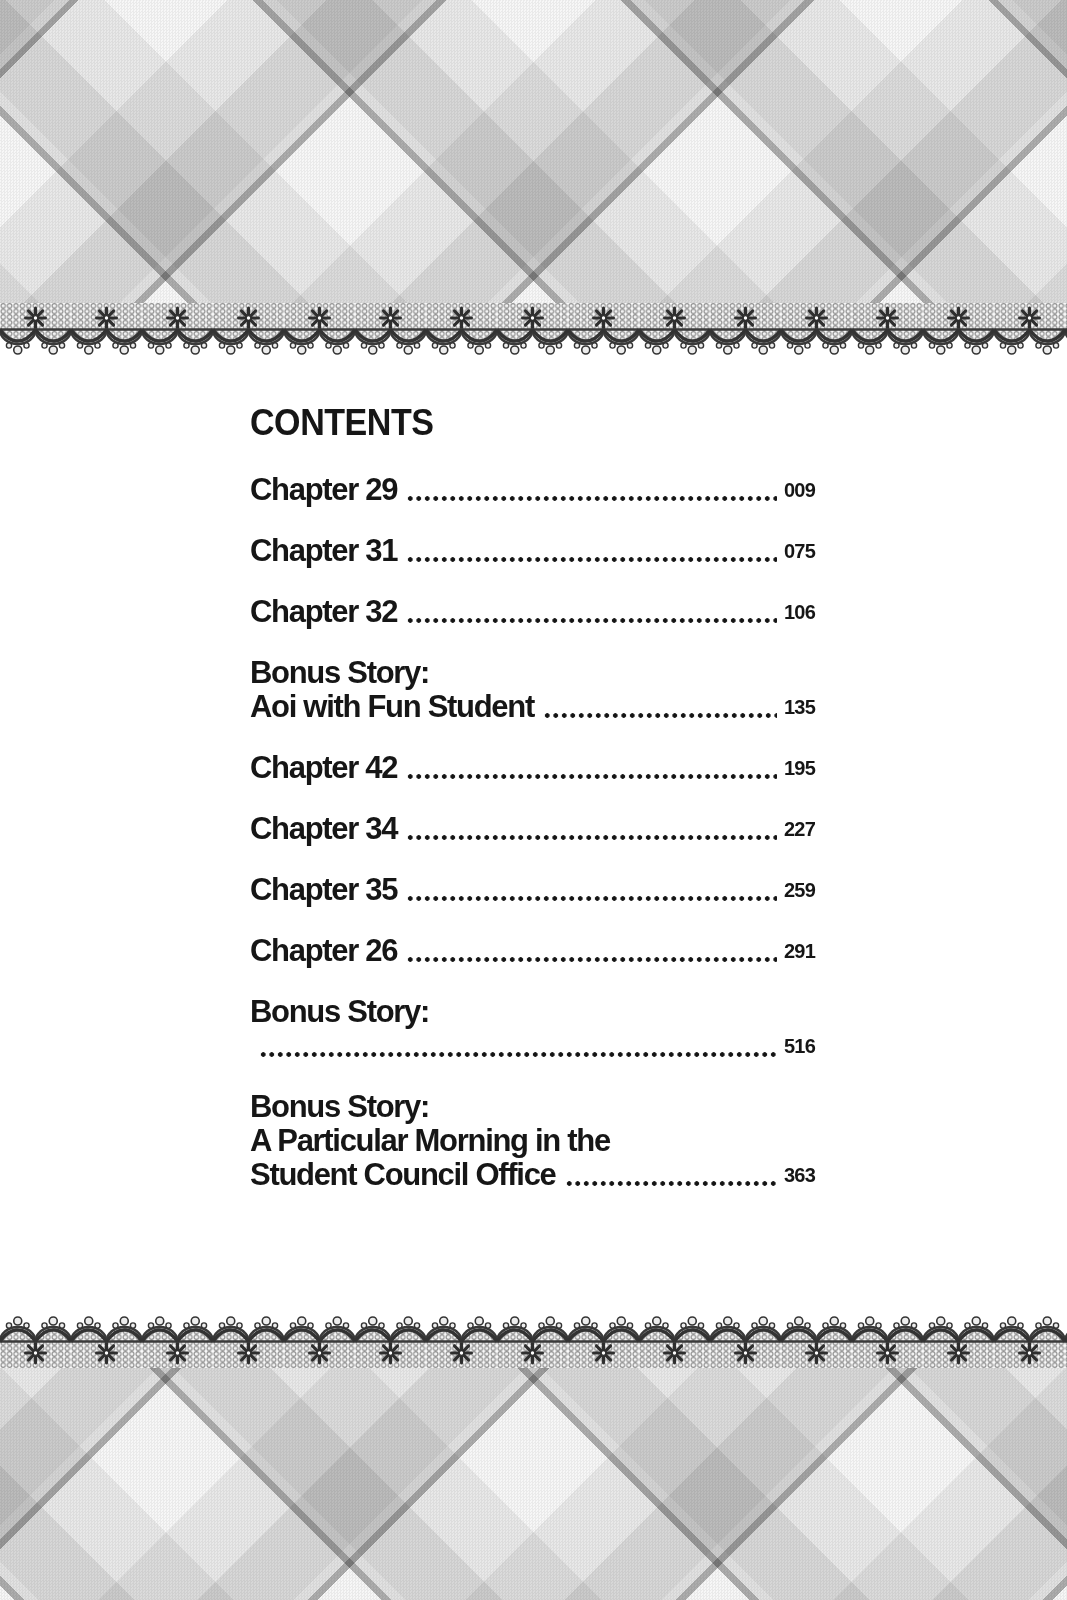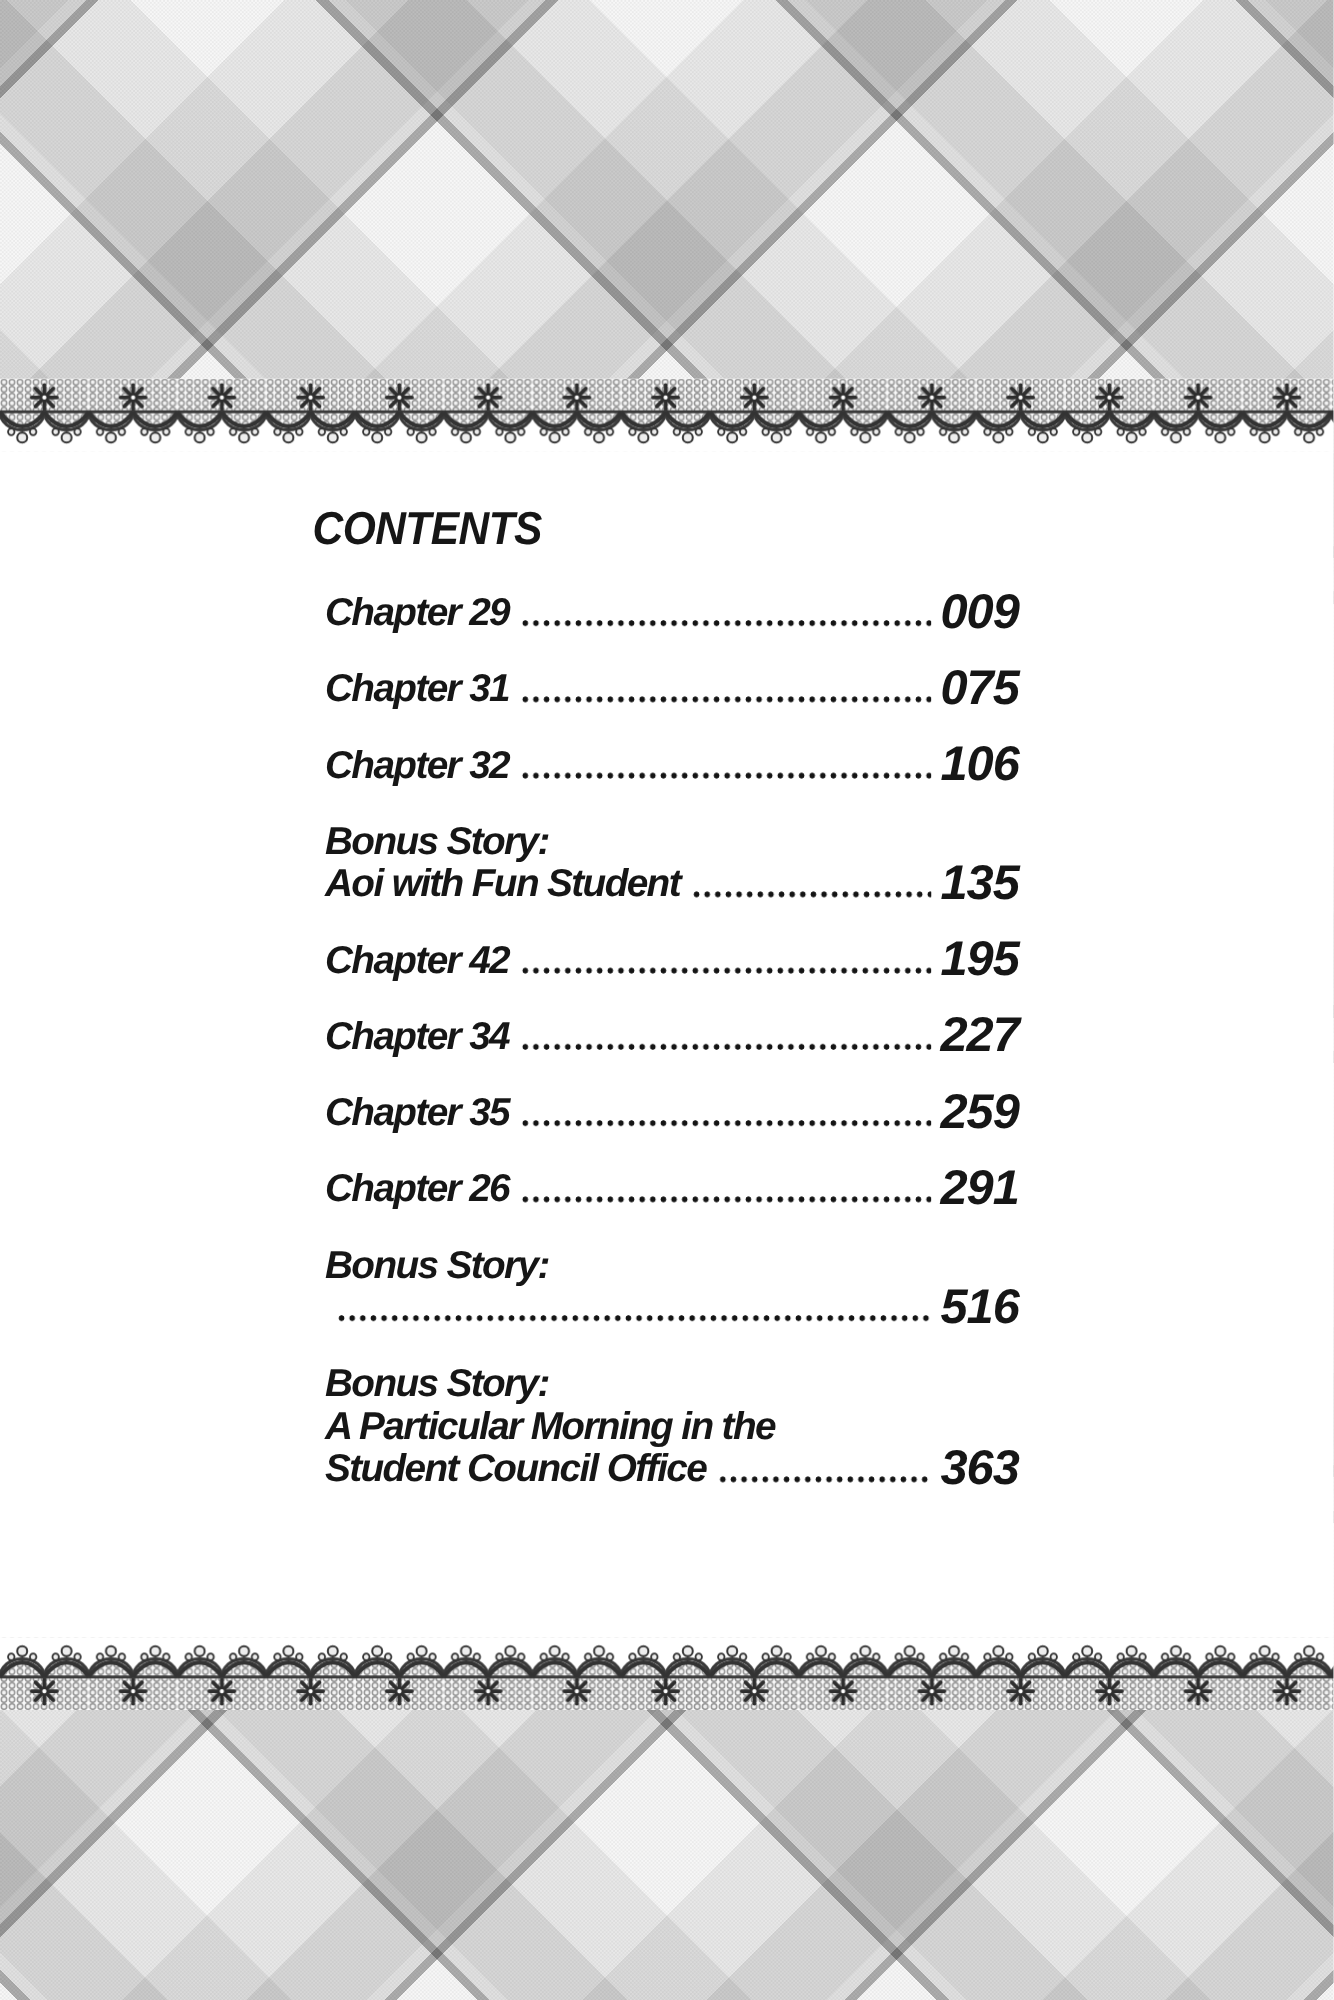--- a/index.html
+++ b/index.html
@@ -22,21 +22,20 @@
         rgba(0,0,0,0.06) 95px 165px,
         rgba(0,0,0,0)   165px 260px),
       repeating-linear-gradient(-45deg,
         rgba(0,0,0,0)     0px  10px,
         rgba(0,0,0,0.30) 10px  17px,
         rgba(0,0,0,0.09) 17px  27px,
         rgba(0,0,0,0.13) 27px  95px,
         rgba(0,0,0,0.06) 95px 165px,
         rgba(0,0,0,0)   165px 260px);
     background-size:3px 3px, auto, auto;
-    font-style:italic;
   }
 
   
   .content-band {
     position:absolute; left:0; top:303px;
     width:1067px; height:1065px;
     background:#ffffff;
   }
 
   .lace { position:absolute; left:0; width:1067px; height:58px; line-height:0; }
@@ -47,38 +46,38 @@
   .toc {
     position:absolute; left:250px; top:100px; width:565px;
     color:#161616; font-weight:700;
   }
   .toc-title {
     margin:0 0 30px 0;
     font-size:37px; line-height:40px; letter-spacing:-0.5px;
     transform:scaleX(0.92); transform-origin:0 50%;
     white-space:nowrap;
   }
-  .entry { margin-bottom:27px;margin-left:10px; }
+  .entry { margin-bottom:27px; }
   .entry-line {
     font-size:31px; line-height:34px; letter-spacing:-1.3px;
     white-space:nowrap;
   }
   .row { display:flex; align-items:flex-end; }
   .row .label { flex:0 0 auto; }
   .leader {
     flex:1 1 auto; align-self:flex-end;
     height:5px; margin:0 7px 6px 9px;
     background-image:radial-gradient(circle closest-side, #141414 82%, rgba(0,0,0,0) 100%);
     background-size:8.5px 5px;
     background-repeat:repeat-x;
     background-position:0 50%;
   }
   .pnum {
     flex:0 0 auto;
-    font-size:39px; line-height:34px; letter-spacing:-0.8px;
+    font-size:20px; line-height:34px; letter-spacing:-0.8px;
   }
 </style>
 </head>
 <body>
 
 <div class="page">
 
   <div class="content-band">
 
     <div class="lace lace-top">

